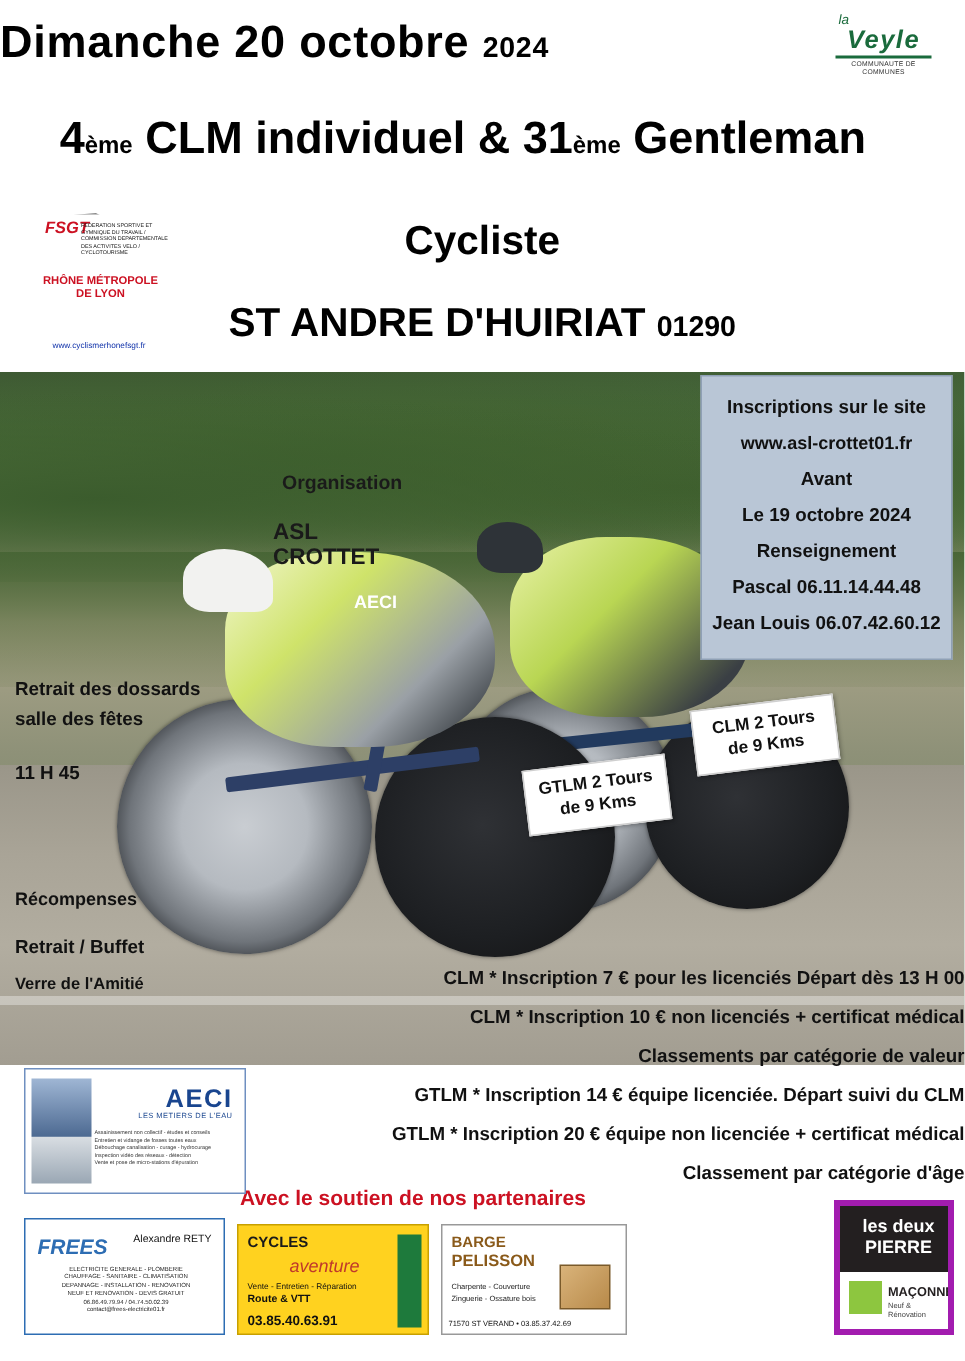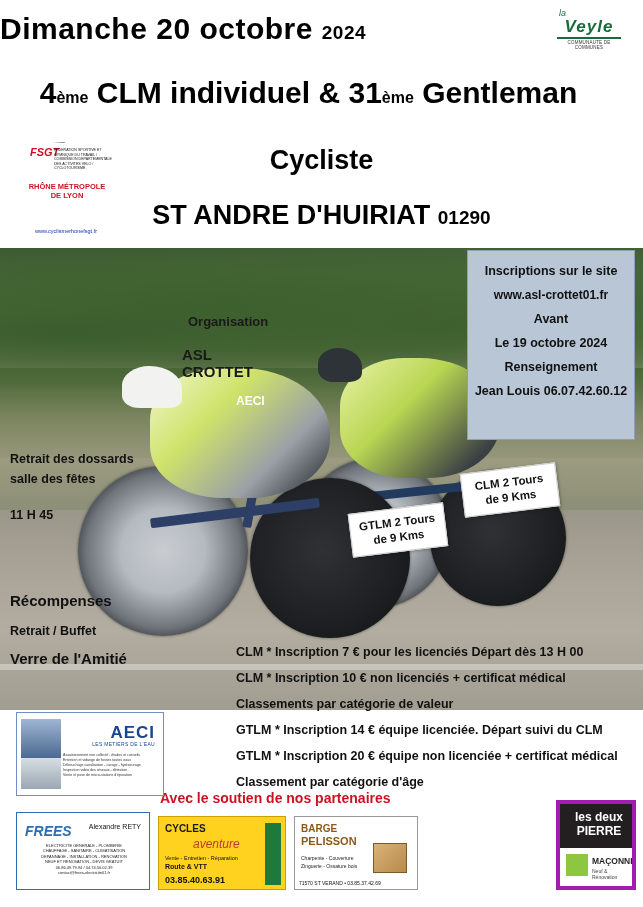--- a/index.html
+++ b/index.html
@@ -146,23 +146,23 @@
     text-align: center;
     padding-top: 8px;
   }
   .info-box div { font-size: 12.5px; font-weight: bold; line-height: 24px; color:#111; }
   .info-box .site { font-size: 12px; }
 
   .left-text { position: absolute; color: #111; font-weight: bold; }
   .lt1 { top: 452px; left: 10px; font-size: 12.5px; }
   .lt2 { top: 472px; left: 10px; font-size: 12.5px; }
   .lt3 { top: 508px; left: 10px; font-size: 12.5px; }
-  .lt4 { top: 592px; left: 10px; font-size: 15px; }
+  .lt4 { top: 592px; left: 10px; font-size: 12px; }
   .lt5 { top: 624px; left: 10px; font-size: 12.5px; }
-  .lt6 { top: 650px; left: 10px; font-size: 15px; }
+  .lt6 { top: 650px; left: 10px; font-size: 11px; }
 
   .sign {
     position: absolute;
     background: #ffffff;
     border: 1px solid #cfcfcf;
     text-align: center;
     font-weight: bold;
     font-size: 11.5px;
     line-height: 15px;
     color: #111;
@@ -174,21 +174,21 @@
 
   
   .tarifs { position: absolute; left: 0; top: 645px; width: 643px; }
   .tarifs p {
     margin: 0 0 12px 0;
     text-align: center;
     font-size: 12.5px;
     font-weight: bold;
     color: #111;
   }
-  .tarifs p.shift { padding-left: 236px; text-align: left; }
+  .tarifs p.shift { padding-left: 236px; text-align: right; }
 
   
   .partners-title {
     position: absolute; left: 160px; top: 790px;
     font-size: 14px; font-weight: bold; color: #cc1122;
   }
 
   .ad { position: absolute; background: #fff; border: 1px solid #999; overflow: hidden; }
 
   .ad-aeci { left: 16px; top: 712px; width: 148px; height: 84px; border:1px solid #6f8fc0; }
@@ -300,20 +300,21 @@
       <div style="position:absolute; left:236px; top:146px; font-size:12px; font-weight:bold; color:#fff;">AECI</div>
     </div>
   </div>
 
   <div class="info-box">
     <div>Inscriptions sur le site</div>
     <div class="site">www.asl-crottet01.fr</div>
     <div>Avant</div>
     <div>Le 19 octobre 2024</div>
     <div>Renseignement</div>
+    <div>Pascal 06.11.14.44.48</div>
     <div>Jean Louis 06.07.42.60.12</div>
   </div>
 
   <div class="left-text lt1">Retrait des dossards</div>
   <div class="left-text lt2">salle des fêtes</div>
   <div class="left-text lt3">11 H 45</div>
   <div class="left-text lt4">Récompenses</div>
   <div class="left-text lt5">Retrait / Buffet</div>
   <div class="left-text lt6">Verre de l'Amitié</div>
 

